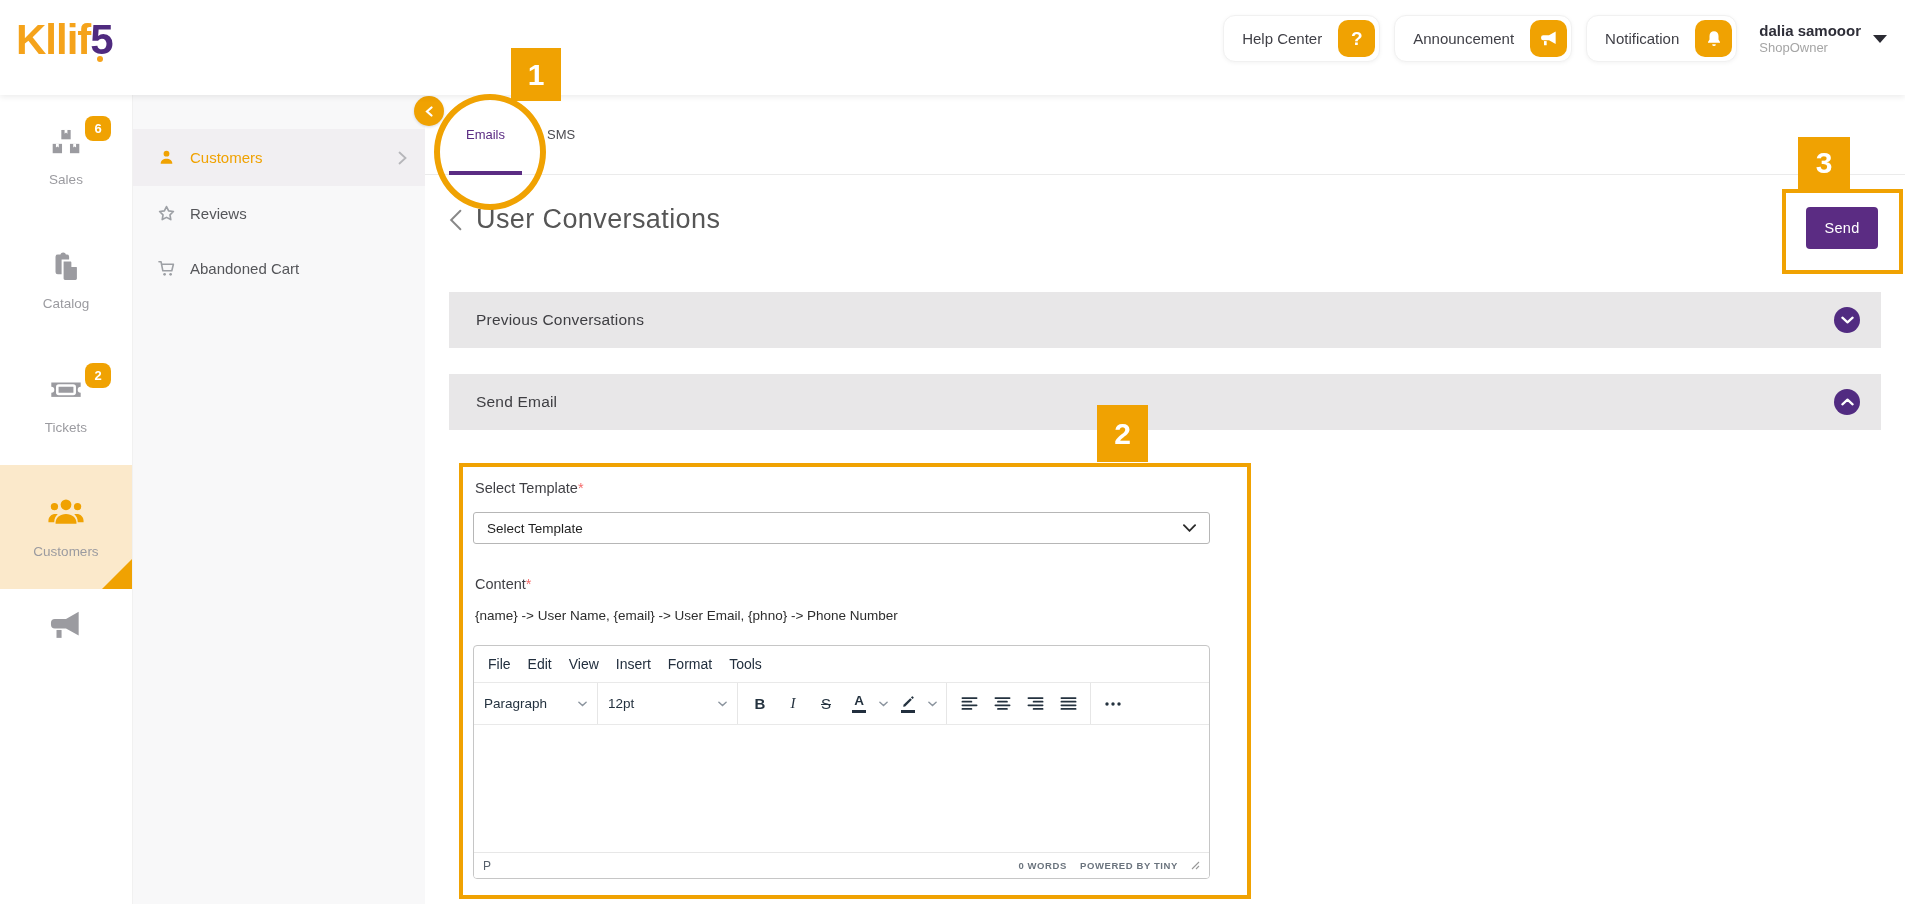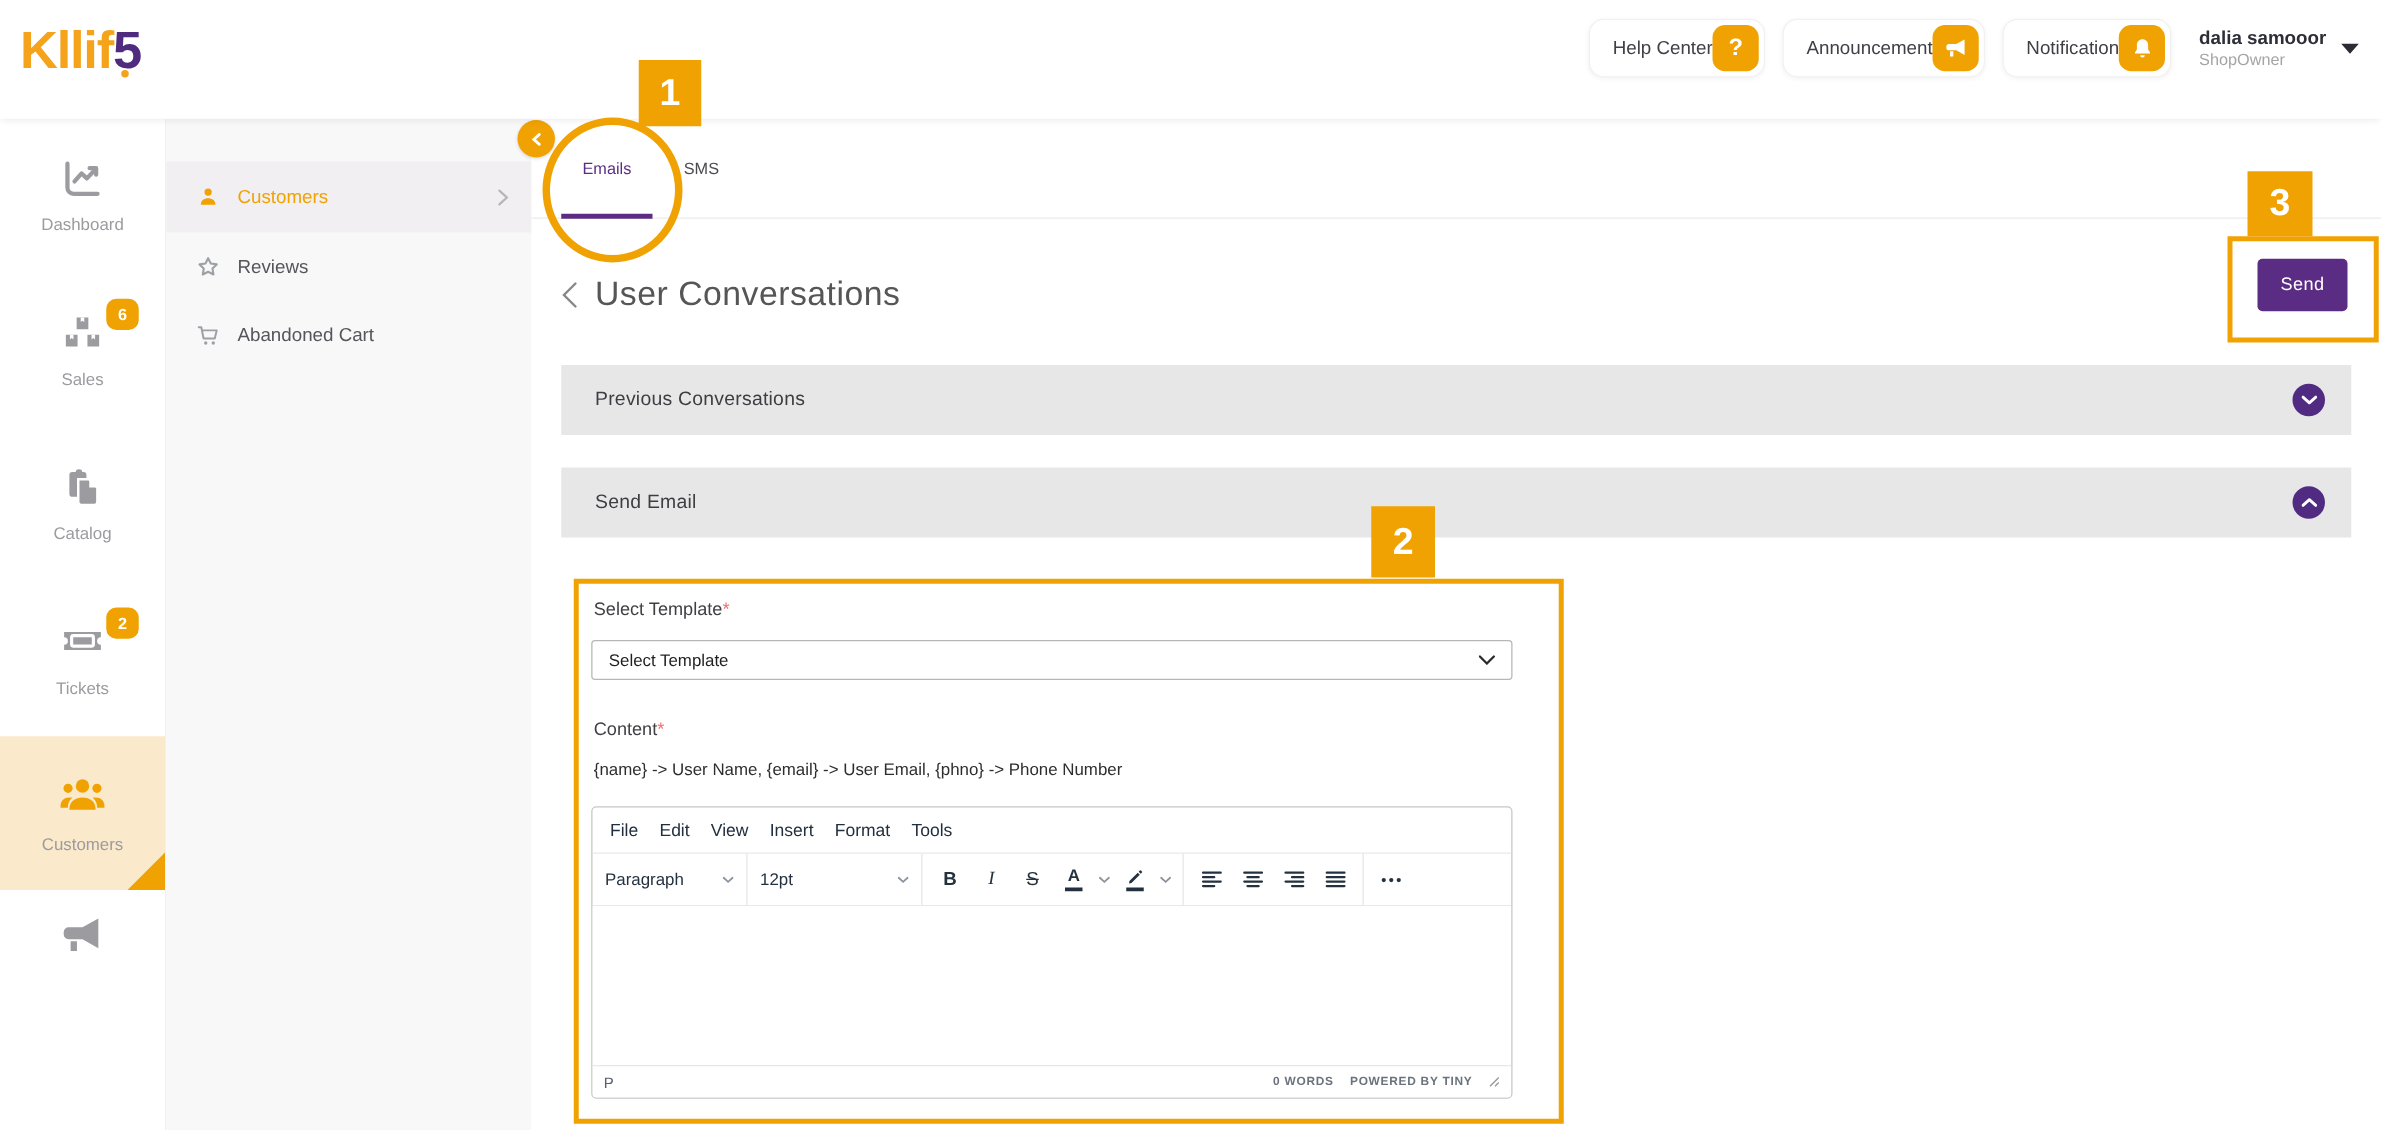--- a/index.html
+++ b/index.html
@@ -8,21 +8,21 @@
 
   
   .header { position:absolute; top:0; left:0; width:100%; height:95px; background:#fff;
             box-shadow:0 2px 6px rgba(0,0,0,.08); z-index:50; }
   .logo { position:absolute; left:16px; top:16px; font-size:42px; font-weight:800; letter-spacing:-1px; cursor:pointer; }
   .logo-primary { color:#F5A31B; }
   .logo-accent { color:#4F2A7F; position:relative; }
   .logo-accent::after { content:''; position:absolute; left:7px; bottom:1px; width:6px; height:6px;
                         border-radius:50%; background:#F5A31B; }
   .header-actions { position:absolute; right:18px; top:15px; display:flex; align-items:center; gap:14px; }
-  .pill { display:flex; align-items:center; height:45px; background:#fff; border:1px solid #f1f1f1;
+  .pill { display:flex; align-items:center; gap:16px; height:45px; background:#fff; border:1px solid #f1f1f1;
           border-radius:12px; padding:0 4px 0 18px; box-shadow:0 1px 4px rgba(0,0,0,.05); cursor:pointer; }
   .pill-label { font-size:15px; color:#3f3f46; font-weight:500; }
   .icon-sq { width:37px; height:37px; border-radius:10px; background:#F0A202; display:flex;
              align-items:center; justify-content:center; color:#fff; font-weight:700; font-size:19px; }
   .user { display:flex; align-items:center; gap:12px; margin-left:8px; cursor:pointer; }
   .user-name { font-size:15px; font-weight:700; color:#2e2e38; }
   .user-role { font-size:13px; color:#a5a5a5; margin-top:1px; }
   .caret { width:0; height:0; border-left:7px solid transparent; border-right:7px solid transparent;
            border-top:8px solid #2b2b33; }
 
@@ -57,21 +57,21 @@
 
   
   .main { position:absolute; left:425px; top:95px; width:1480px; height:809px; background:#fff; }
   .tabbar { position:absolute; top:0; left:0; right:0; height:79px; border-bottom:1px solid #ebebeb;
             display:flex; align-items:stretch; padding-left:20px; }
   .tab { display:flex; align-items:center; padding:0 21px; font-size:13px; color:#4b4b50;
          cursor:pointer; position:relative; font-weight:500; }
   .tab.active { color:#5B2C83; }
   .tab.active::after { content:''; position:absolute; left:4px; right:4px; bottom:-1px; height:4px; background:#5B2C83; }
 
-  .page-title-row { position:absolute; top:109px; left:24px; display:flex; align-items:center; gap:14px;margin-top:16px; }
+  .page-title-row { position:absolute; top:109px; left:24px; display:flex; align-items:center; gap:14px; }
   .back-chevron { display:flex; cursor:pointer; }
   .page-title { font-size:27px; color:#565656; font-weight:500; letter-spacing:.4px; }
 
   .accordion { position:absolute; left:24px; right:24px; height:56px; background:#E8E7E8;
                display:flex; align-items:center; padding-left:27px; font-size:15.5px; color:#3e3e42;
                cursor:pointer; letter-spacing:.2px; }
   #acc-prev { top:197px; }
   #acc-send { top:279px; }
   .acc-toggle { position:absolute; right:21px; top:15px; width:26px; height:26px; border-radius:50%;
                 background:#512B81; display:flex; align-items:center; justify-content:center; cursor:pointer; }
@@ -168,30 +168,20 @@
           <div class="user-name">dalia samooor</div>
           <div class="user-role">ShopOwner</div>
         </div>
         <span class="caret"></span>
       </div>
     </div>
   </div>
 
   <div class="sidebar">
     <div class="nav-item">
-      <span class="nav-icon">
-        <svg width="34" height="34" viewBox="0 0 24 24" fill="none" stroke="currentColor" stroke-width="2.4" stroke-linecap="round" stroke-linejoin="round">
-            <path d="M3.5 3.5v13.5a3.5 3.5 0 0 0 3.5 3.5h13.5"></path>
-            <path d="M7.5 13.5l4-4.5 3 2.8 5-5.3"></path>
-            <path d="M16 6h3.7v3.7"></path>
-          </svg>
-      </span>
-      <span class="nav-label">Dashboard</span>
-    </div>
-    <div class="nav-item">
       <span class="badge">6</span>
       <span class="nav-icon">
         <svg width="34" height="34" viewBox="0 0 24 24" fill="currentColor">
             <path d="M8.7 2.8h6.6v6.6H8.7z"></path>
             <path d="M2.6 12.6h6.6v6.6H2.6z"></path>
             <path d="M14.8 12.6h6.6v6.6h-6.6z"></path>
             <path d="M11 2.8v2.6l1-.8 1 .8V2.8z" fill="#fff"></path>
             <path d="M4.9 12.6v2.6l1-.8 1 .8v-2.6z" fill="#fff"></path>
             <path d="M17.1 12.6v2.6l1-.8 1 .8v-2.6z" fill="#fff"></path>
           </svg>

